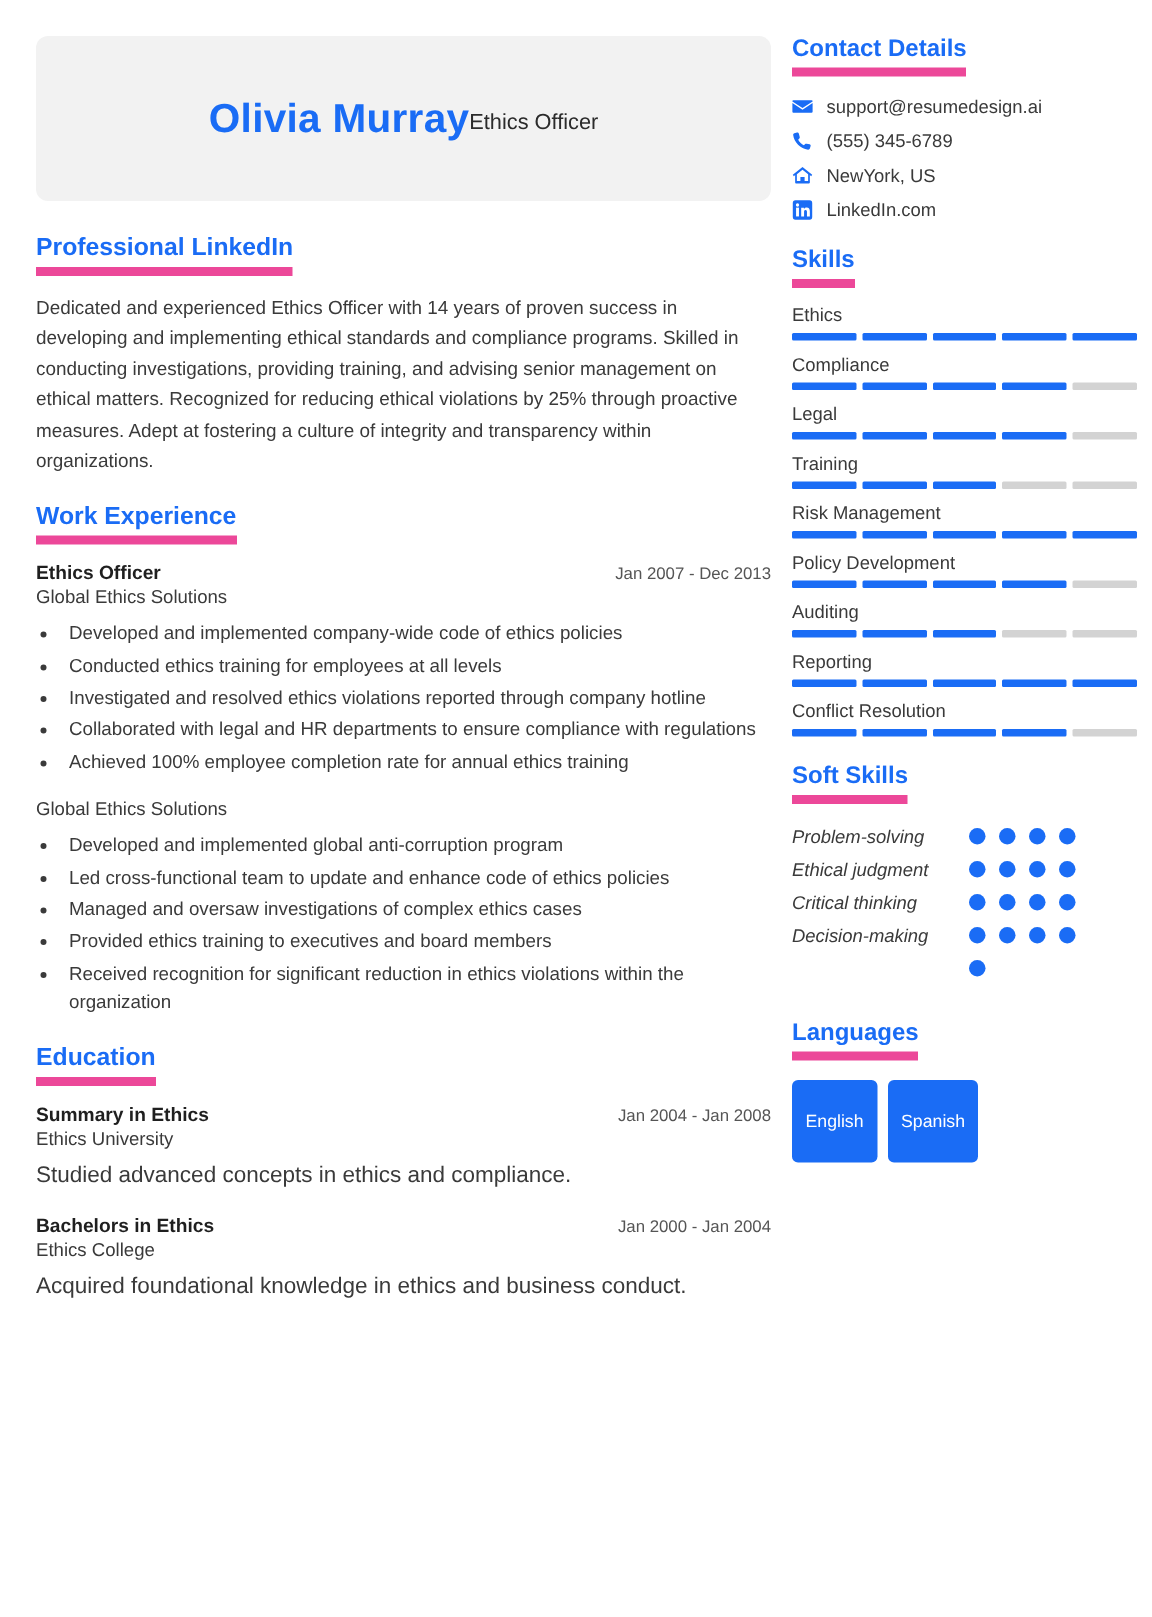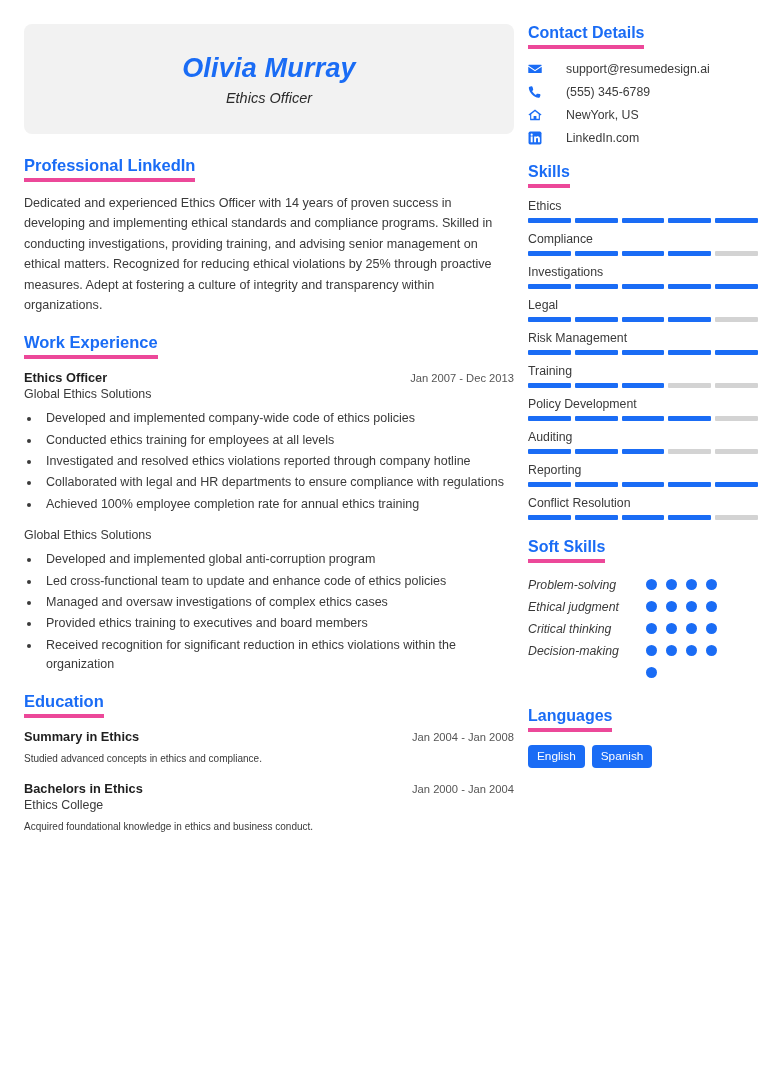--- a/index.html
+++ b/index.html
@@ -21,25 +21,23 @@
   }
   .col-left { width: 490px; flex: 0 0 490px; }
   .col-right { width: 230px; flex: 0 0 230px; padding-top: 0px; }
 
   
   .name-box {
     background: #f2f2f2;
     border-radius: 8px;
     height: 110px;
     display: flex;
-    flex-direction: column;
     align-items: center;
     justify-content: center;
     margin-bottom: 22px;
-    font-style: italic;
   }
   .name {
     color: #1a6cf5;
     font-size: 27px;
     font-weight: bold;
     line-height: 1.2;
     letter-spacing: 0.2px;
   }
   .job-title {
     color: #2b2b2b;
@@ -48,21 +46,21 @@
   }
 
   
   .section { margin-bottom: 18px; }
   .sec-head {
     color: #1a6cf5;
     font-size: 16.5px;
     font-weight: bold;
     display: inline-block;
     padding-bottom: 3px;
-    border-bottom: 4px solid #ec4899;
+    border-bottom: 6px solid #ec4899;
     margin-bottom: 11px;
   }
   .sec-head.rt { font-size: 16px; }
 
   
   .summary {
     font-size: 12.6px;
     line-height: 1.62;
     color: #3a3a3a;
   }
@@ -94,32 +92,32 @@
     padding: 0;
   }
   .bullets li {
     font-size: 12.5px;
     line-height: 1.55;
     color: #3a3a3a;
     margin-bottom: 2px;
     padding-left: 5px;
   }
   .edu-desc {
-    font-size: 10px;
+    font-size: 15px;
     color: #3a3a3a;
     margin-top: 9px;
   }
   .edu-entry { margin-bottom: 17px; }
 
   
   .contact-list { margin-top: 2px; }
   .contact-row {
     display: flex;
     align-items: center;
-    gap: 24px;
+    gap: 9px;
     margin-bottom: 9px;
     font-size: 12.3px;
     color: #3a3a3a;
   }
   .c-icon {
     width: 14px;
     height: 14px;
     flex: 0 0 14px;
     display: flex;
     align-items: center;
@@ -177,21 +175,21 @@
     margin-right: 9px;
     margin-bottom: 11px;
   }
 
   
   .lang-row { display: flex; gap: 7px; flex-wrap: wrap; margin-top: 2px; }
   .lang-pill {
     background: #1a6cf5;
     color: #ffffff;
     font-size: 11.8px;
-    padding: 4px 9px;
+    padding: 20px 9px;
     border-radius: 4px;
     line-height: 1.25;
   }
 </style>
 </head>
 <body>
 
 <div class="page">
 
   <div class="col-left">
@@ -237,20 +235,21 @@
     </div>
 
     <div class="section">
       <div class="sec-head">Education</div>
       <div id="edu-entries">
           <div class="edu-entry">
             <div class="entry-top">
               <div class="entry-role">Summary in Ethics</div>
               <div class="entry-date">Jan 2004 - Jan 2008</div>
             </div>
+            <div class="entry-org">Ethics University</div>
             <div class="edu-desc">Studied advanced concepts in ethics and compliance.</div>
           </div>
           <div class="edu-entry">
             <div class="entry-top">
               <div class="entry-role">Bachelors in Ethics</div>
               <div class="entry-date">Jan 2000 - Jan 2004</div>
             </div>
             <div class="entry-org">Ethics College</div>
             <div class="edu-desc">Acquired foundational knowledge in ethics and business conduct.</div>
           </div>
@@ -319,57 +318,47 @@
             <div class="skill-label">Compliance</div>
             <div class="bar-track">
               <div class="seg on"></div>
               <div class="seg on"></div>
               <div class="seg on"></div>
               <div class="seg on"></div>
               <div class="seg"></div>
             </div>
           </div>
           <div class="skill-item">
-            <div class="skill-label">Investigations</div>
-            <div class="bar-track">
-              <div class="seg on"></div>
-              <div class="seg on"></div>
-              <div class="seg on"></div>
-              <div class="seg on"></div>
-              <div class="seg on"></div>
-            </div>
-          </div>
-          <div class="skill-item">
             <div class="skill-label">Legal</div>
             <div class="bar-track">
               <div class="seg on"></div>
               <div class="seg on"></div>
               <div class="seg on"></div>
               <div class="seg on"></div>
               <div class="seg"></div>
             </div>
           </div>
           <div class="skill-item">
+            <div class="skill-label">Training</div>
+            <div class="bar-track">
+              <div class="seg on"></div>
+              <div class="seg on"></div>
+              <div class="seg on"></div>
+              <div class="seg"></div>
+              <div class="seg"></div>
+            </div>
+          </div>
+          <div class="skill-item">
             <div class="skill-label">Risk Management</div>
             <div class="bar-track">
               <div class="seg on"></div>
               <div class="seg on"></div>
               <div class="seg on"></div>
               <div class="seg on"></div>
               <div class="seg on"></div>
-            </div>
-          </div>
-          <div class="skill-item">
-            <div class="skill-label">Training</div>
-            <div class="bar-track">
-              <div class="seg on"></div>
-              <div class="seg on"></div>
-              <div class="seg on"></div>
-              <div class="seg"></div>
-              <div class="seg"></div>
             </div>
           </div>
           <div class="skill-item">
             <div class="skill-label">Policy Development</div>
             <div class="bar-track">
               <div class="seg on"></div>
               <div class="seg on"></div>
               <div class="seg on"></div>
               <div class="seg on"></div>
               <div class="seg"></div>

